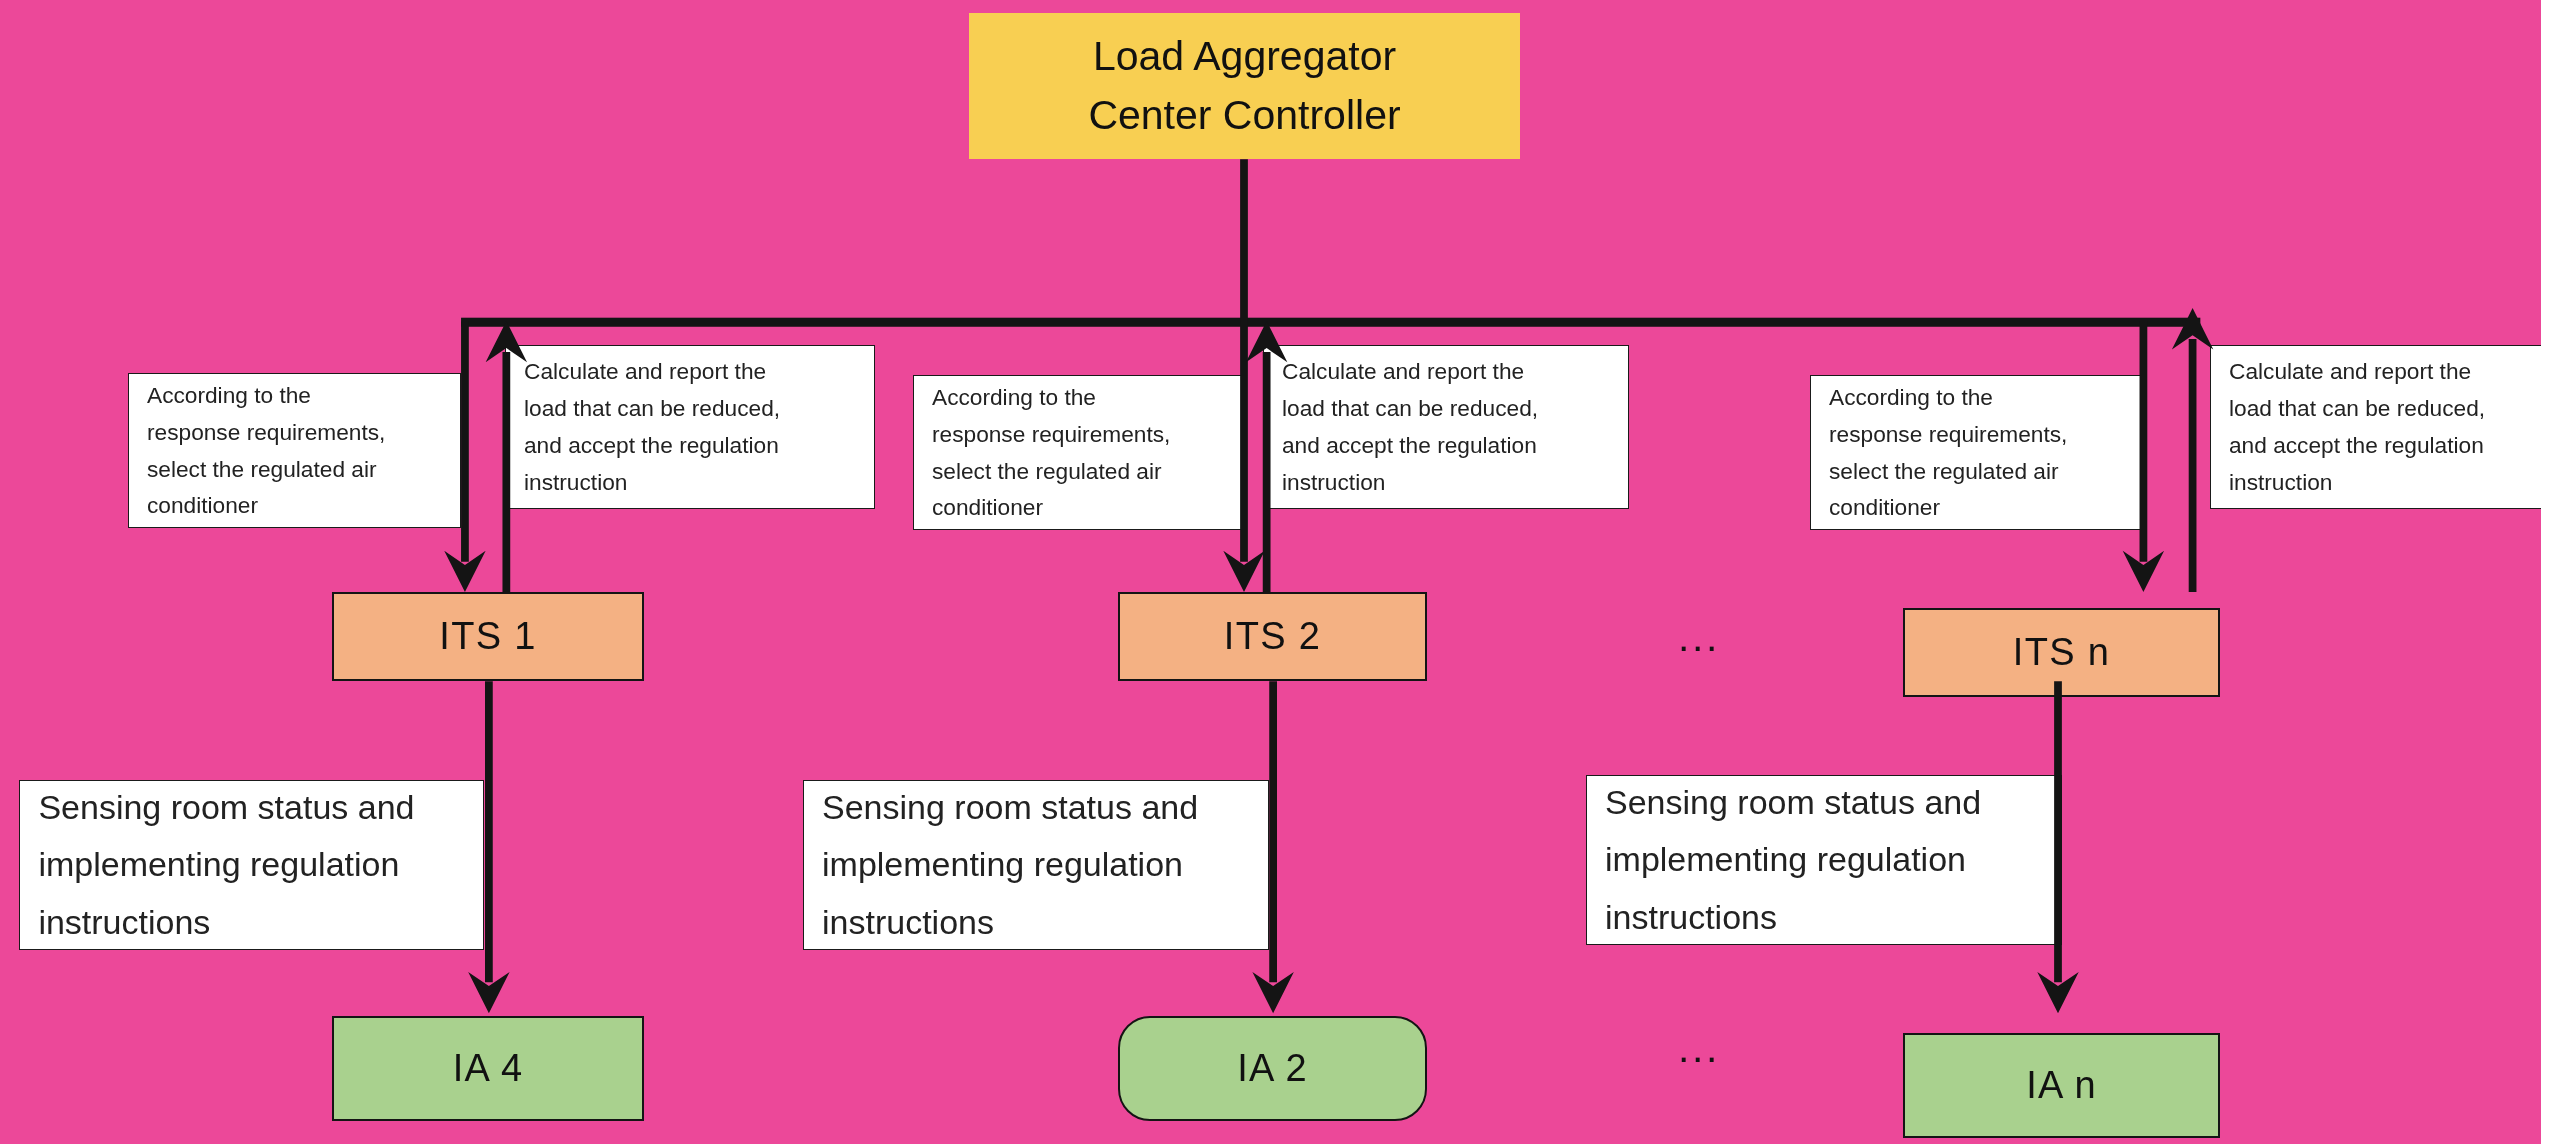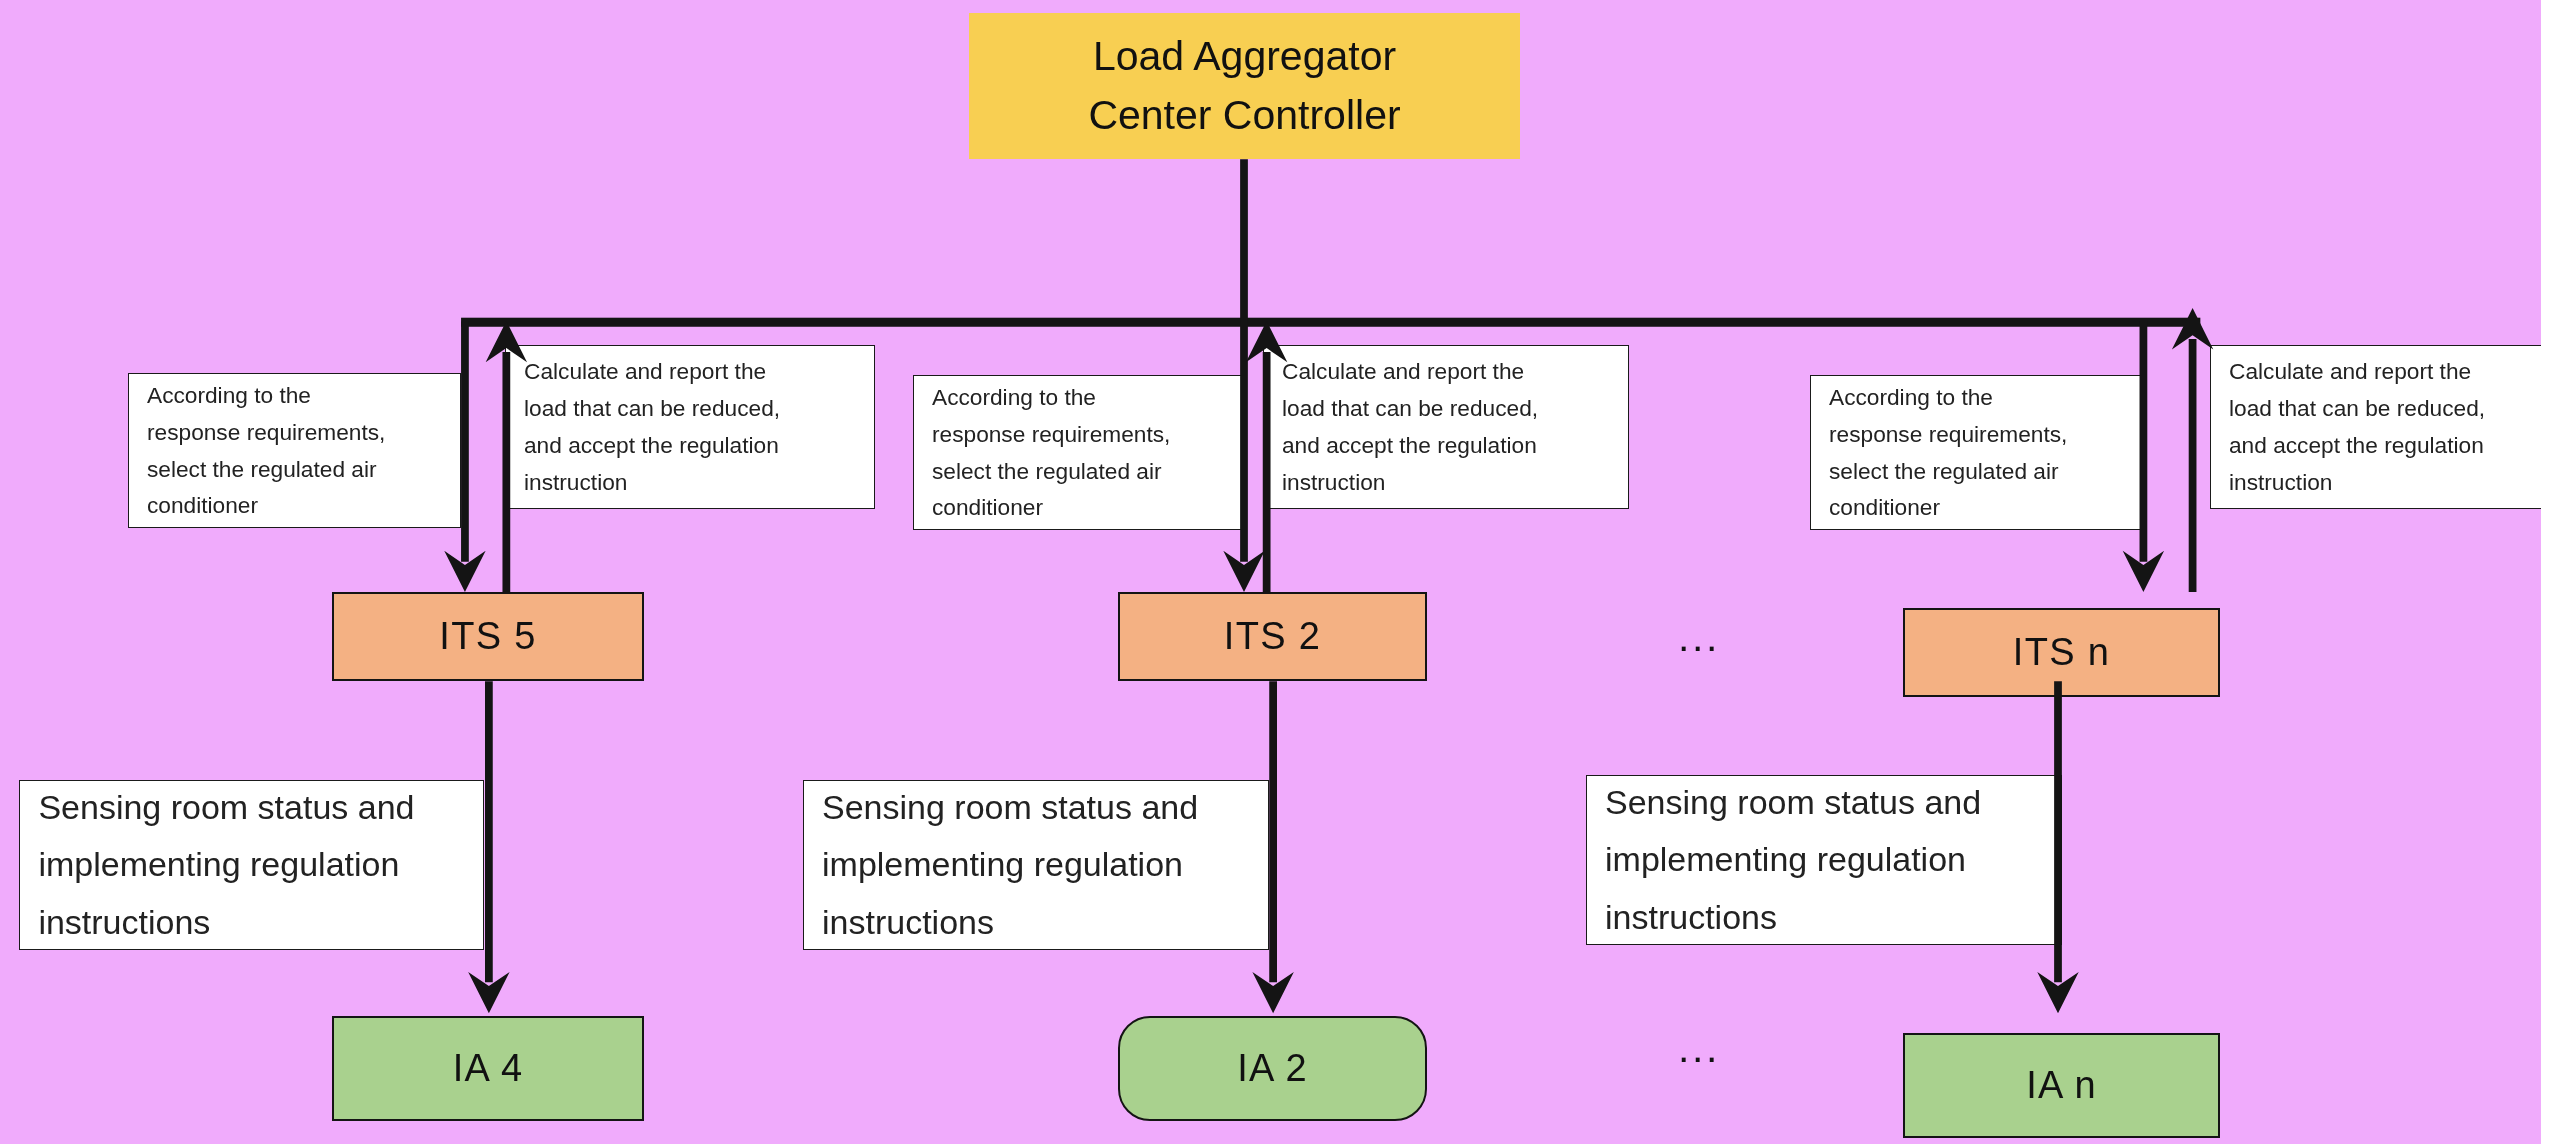--- a/index.html
+++ b/index.html
@@ -4,21 +4,21 @@
 <style>
   html, body {
     margin: 0;
     padding: 0;
     background: #ffffff;
   }
   #canvas {
     position: relative;
     width: 2541px;
     height: 1144px;
-    background: #f0abfc;
+    background: #ec4899;
     font-family: "Liberation Sans", sans-serif;
     color: #1a1a1a;
     overflow: hidden;
   }
   .abs { position: absolute; box-sizing: border-box; }
 
   
   .node {
     display: flex;
     align-items: center;
@@ -159,21 +159,21 @@
 load that can be reduced,
 and accept the regulation
 instruction</div>
   </div>
   <div class="abs note big" style="left:1586px; top:775px; width:476px; height:170px;">
     <div class="txt">Sensing room status and
 implementing regulation
 instructions</div>
   </div>
 
-  <div class="abs node its" style="left:332px; top:592px; width:312px; height:89px;">ITS 5</div>
+  <div class="abs node its" style="left:332px; top:592px; width:312px; height:89px;">ITS 1</div>
   <div class="abs node its" style="left:1118px; top:592px; width:309px; height:89px;">ITS 2</div>
   <div class="abs node its" style="left:1903px; top:608px; width:317px; height:89px;">ITS n</div>
 
   <div class="abs node ia" style="left:332px; top:1016px; width:312px; height:105px;">IA 4</div>
   <div class="abs node ia" style="left:1118px; top:1016px; width:309px; height:105px;border-radius:32px;">IA 2</div>
   <div class="abs node ia" style="left:1903px; top:1016px; width:317px; height:105px;margin-top:17px;">IA n</div>
 
   <div class="abs ellipsis" style="left:1631px; top:602px; width:136px; height:71px; line-height:71px;">...</div>
   <div class="abs ellipsis" style="left:1631px; top:1006px; width:136px; height:84px; line-height:84px;">...</div>
 

